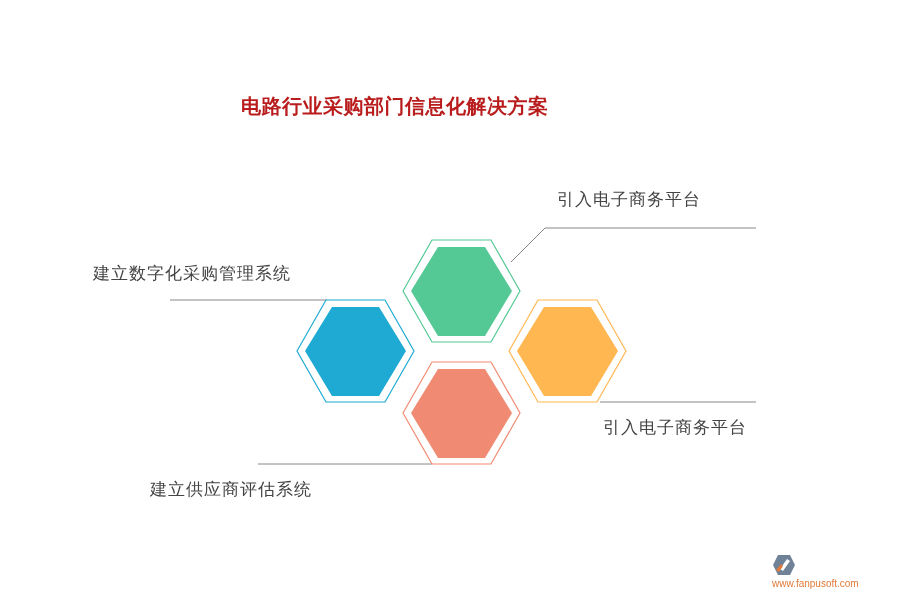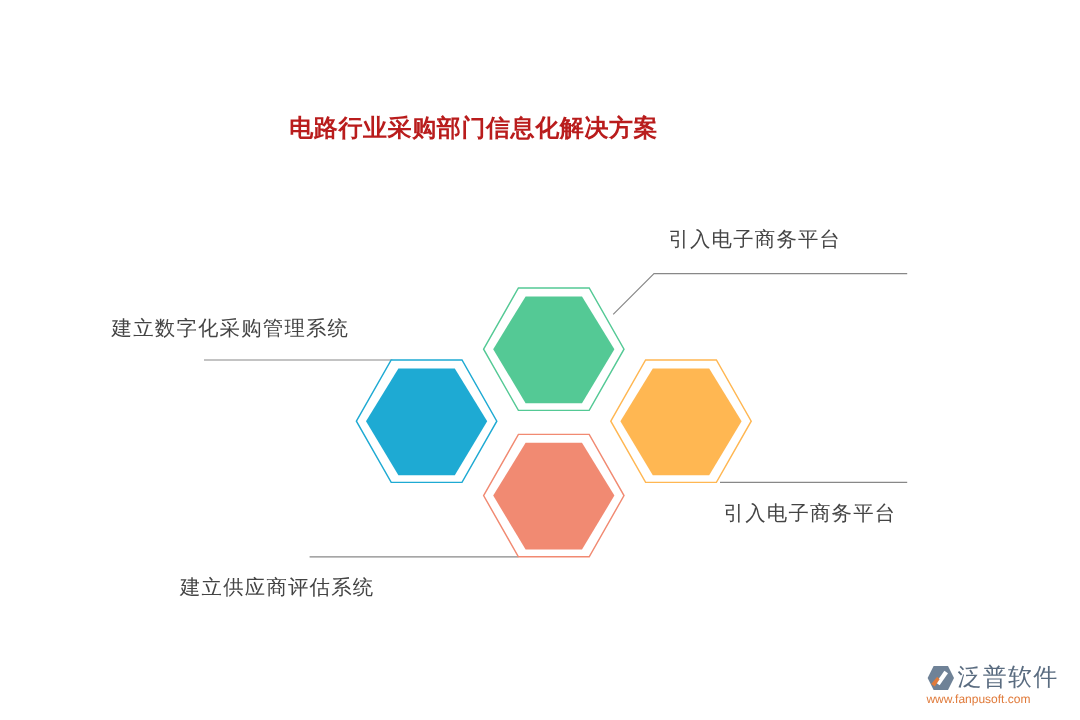--- a/index.html
+++ b/index.html
@@ -49,15 +49,14 @@
 <div class="label" style="left:557px; top:188px;">引入电子商务平台</div>
 <div class="label" style="left:603px; top:416px;">引入电子商务平台</div>
 <div class="label" style="left:150px; top:478px;text-align:center;">建立供应商评估系统</div>
 
 <div class="logo">
   <svg class="logo-icon" viewBox="0 0 24 22">
     <polygon points="6,1 18,1 23,11 18,21 6,21 1,11" fill="#6f8297"></polygon>
     <path d="M8,15 L15,5 L18,7 L11,17 Z" fill="#ffffff"></path>
     <path d="M4,16 L9,10 L11,12 L7,18 Z" fill="#e07a3a"></path>
   </svg>
-  <div class="logo-text">泛普软件</div>
   <div class="logo-url">www.fanpusoft.com</div>
 </div>
 
 </body></html>

